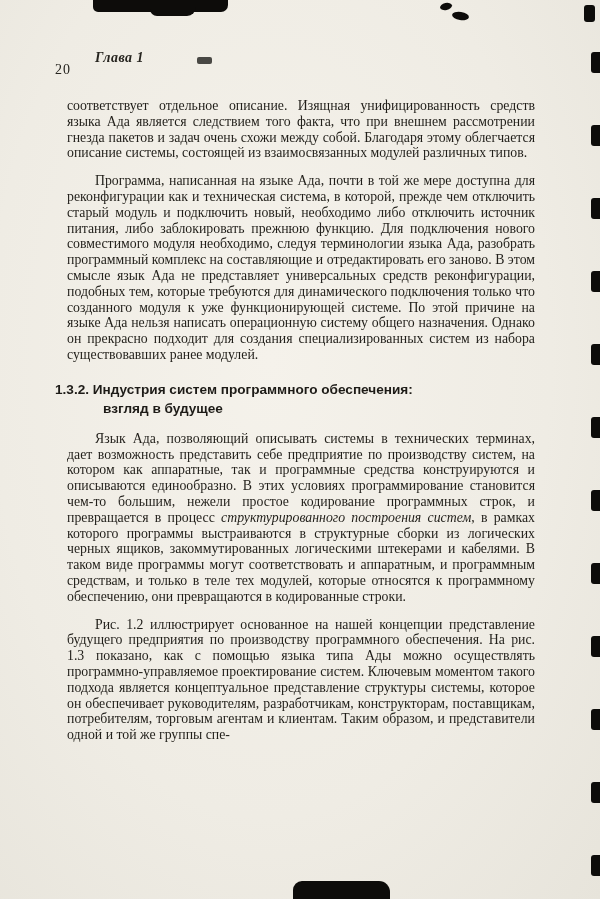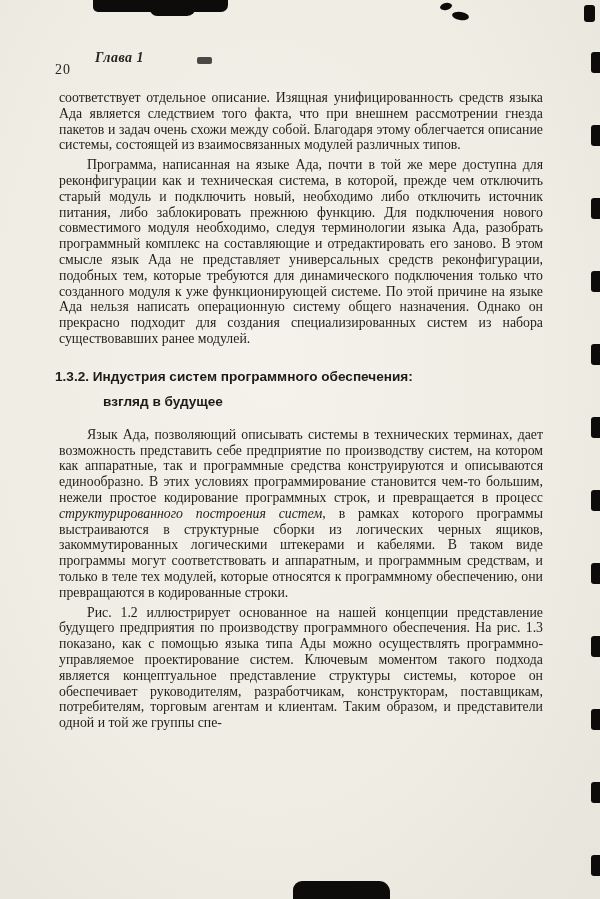--- a/index.html
+++ b/index.html
@@ -66,30 +66,30 @@
   
   .text-block {
     position: absolute;
     top: 86px; left: 55px; width: 492px;
     color: #201e19;
     font-size: 13.8px;
     line-height: 15.8px;
     text-align: justify;
   }
   .text-block p {
-    margin: 4px;
+    margin: 12px;
     text-indent: 28px;
   }
   .text-block p.noindent {
     text-indent: 0;
   }
   .heading {
     font-family: "Liberation Sans", sans-serif;
     font-size: 13.6px;
-    line-height: 25px;
+    line-height: 19px;
     font-weight: bold;
     color: #1d1b17;
     margin: 17px 0 13px 0;
     padding-left: 48px;
     text-indent: -48px;
     white-space: pre-line;
     text-align: left;
   }
   em { }
 </style>

